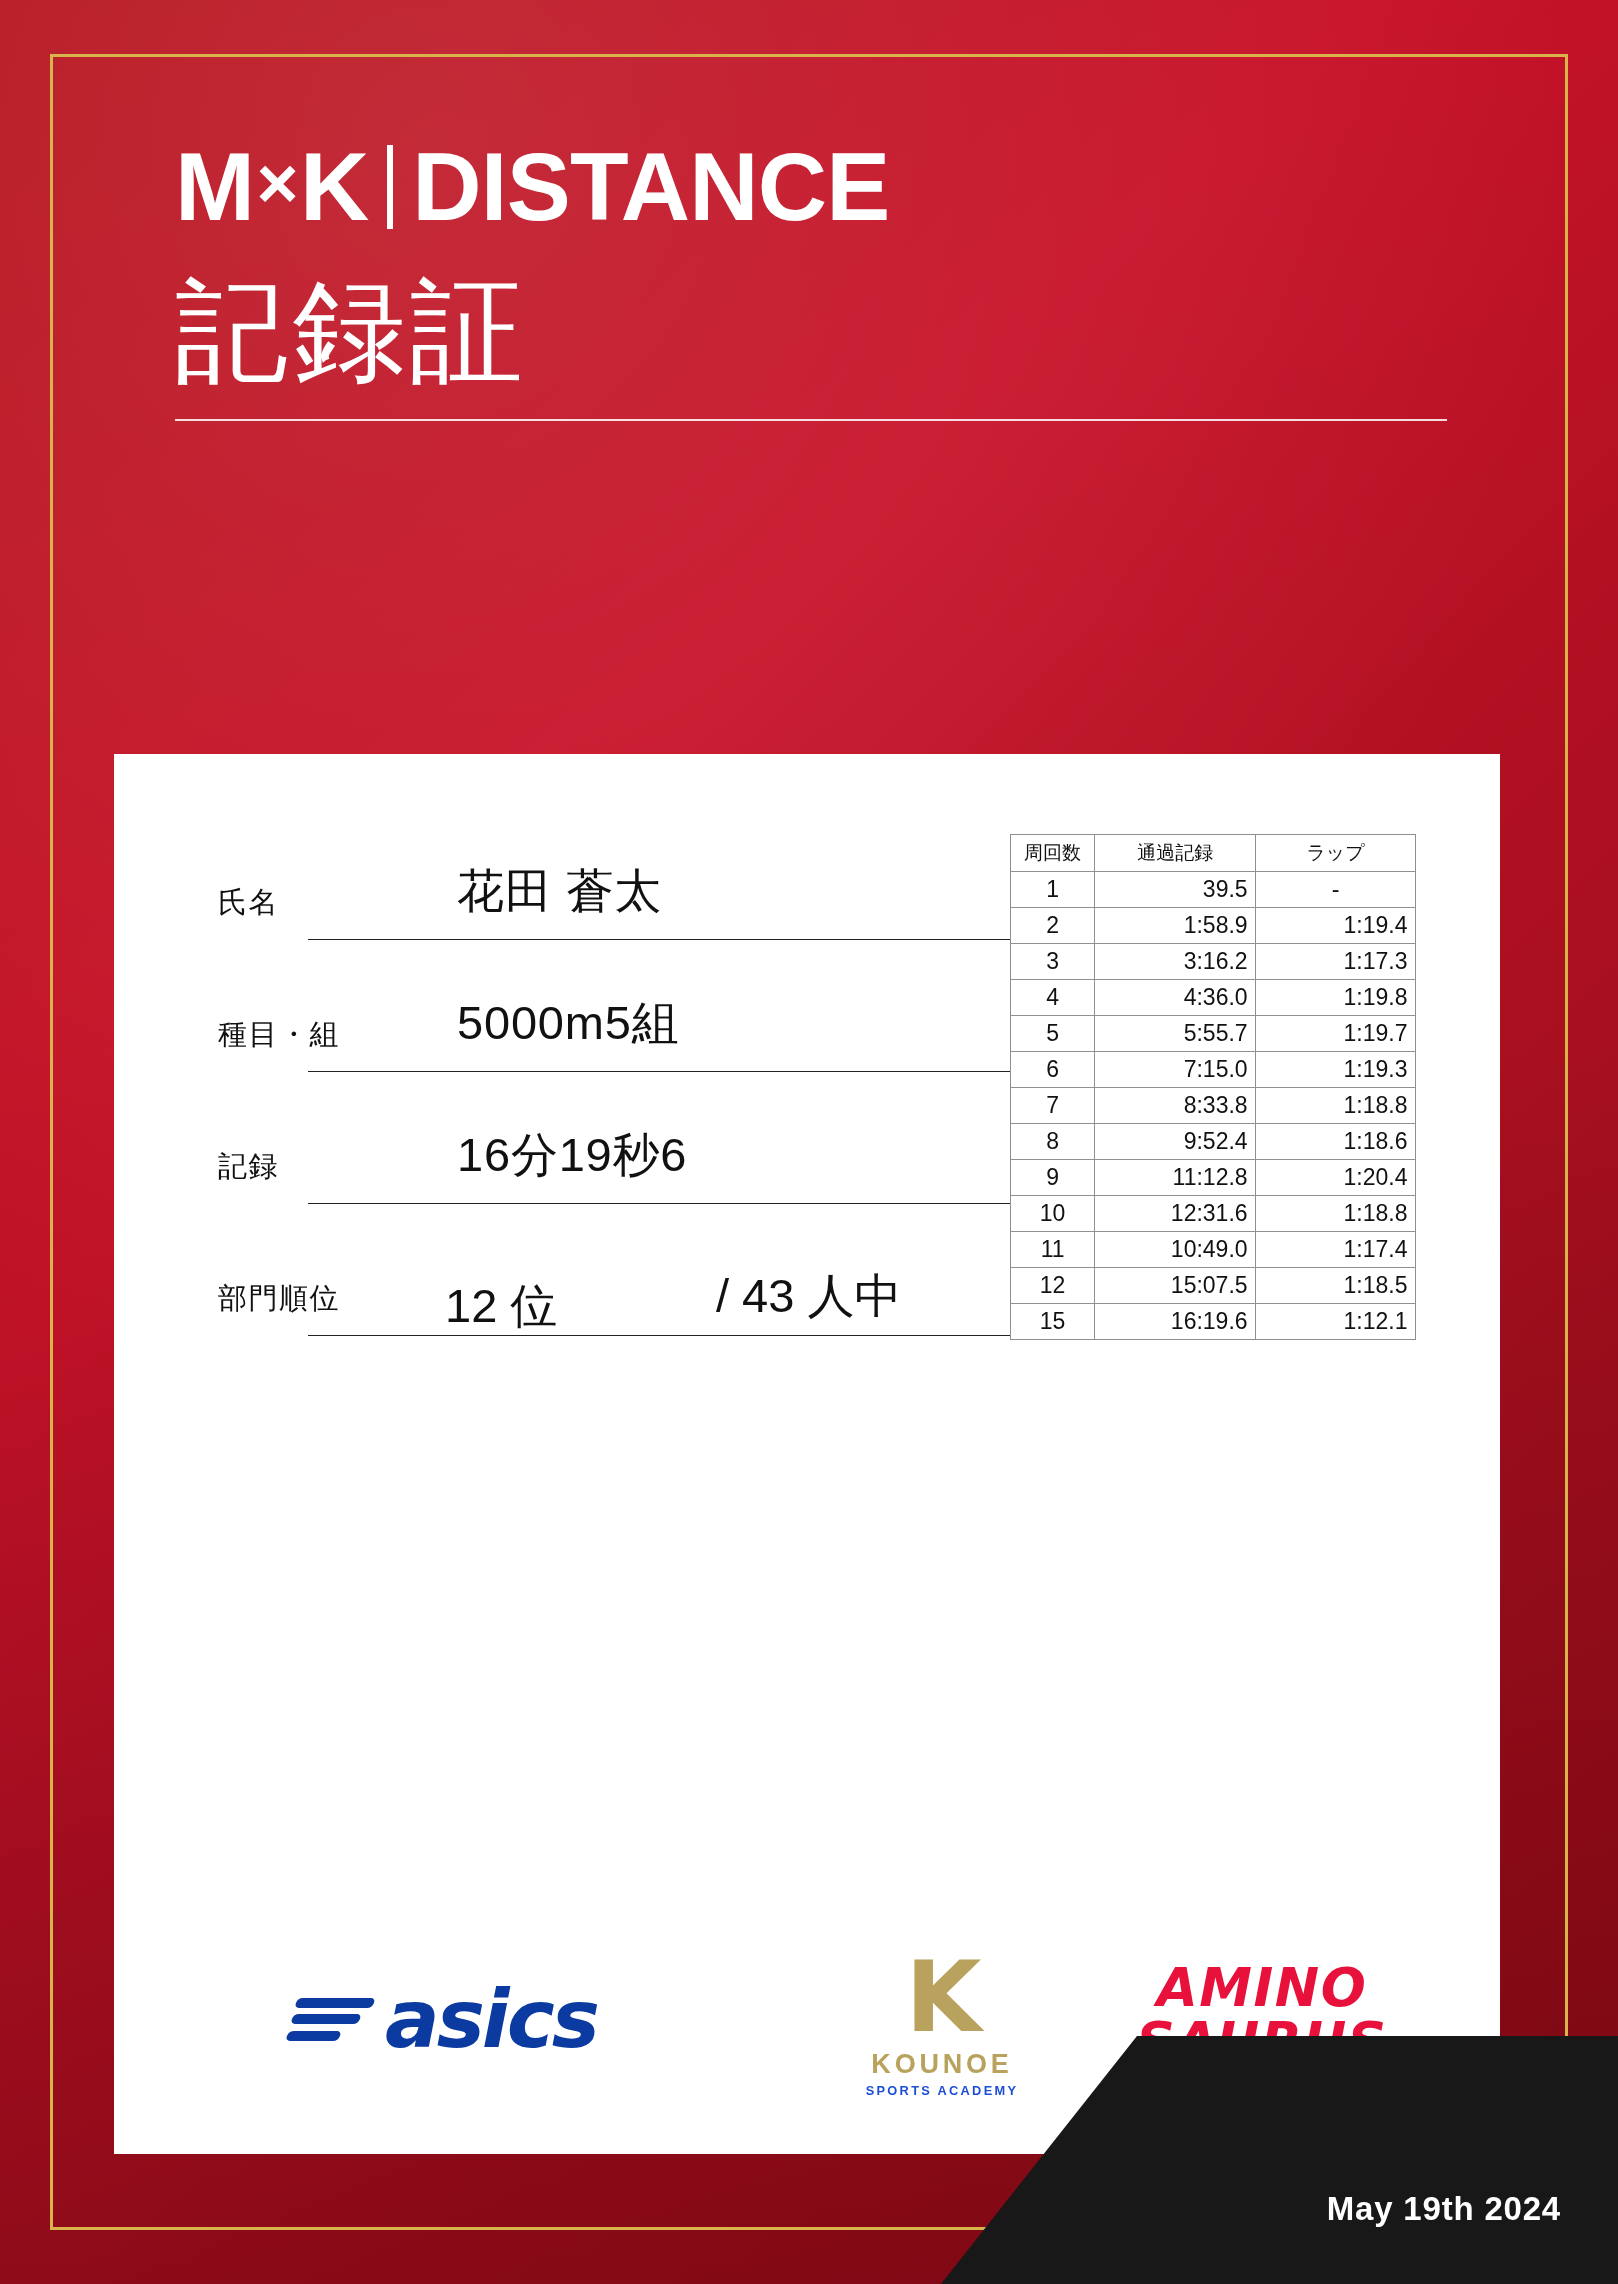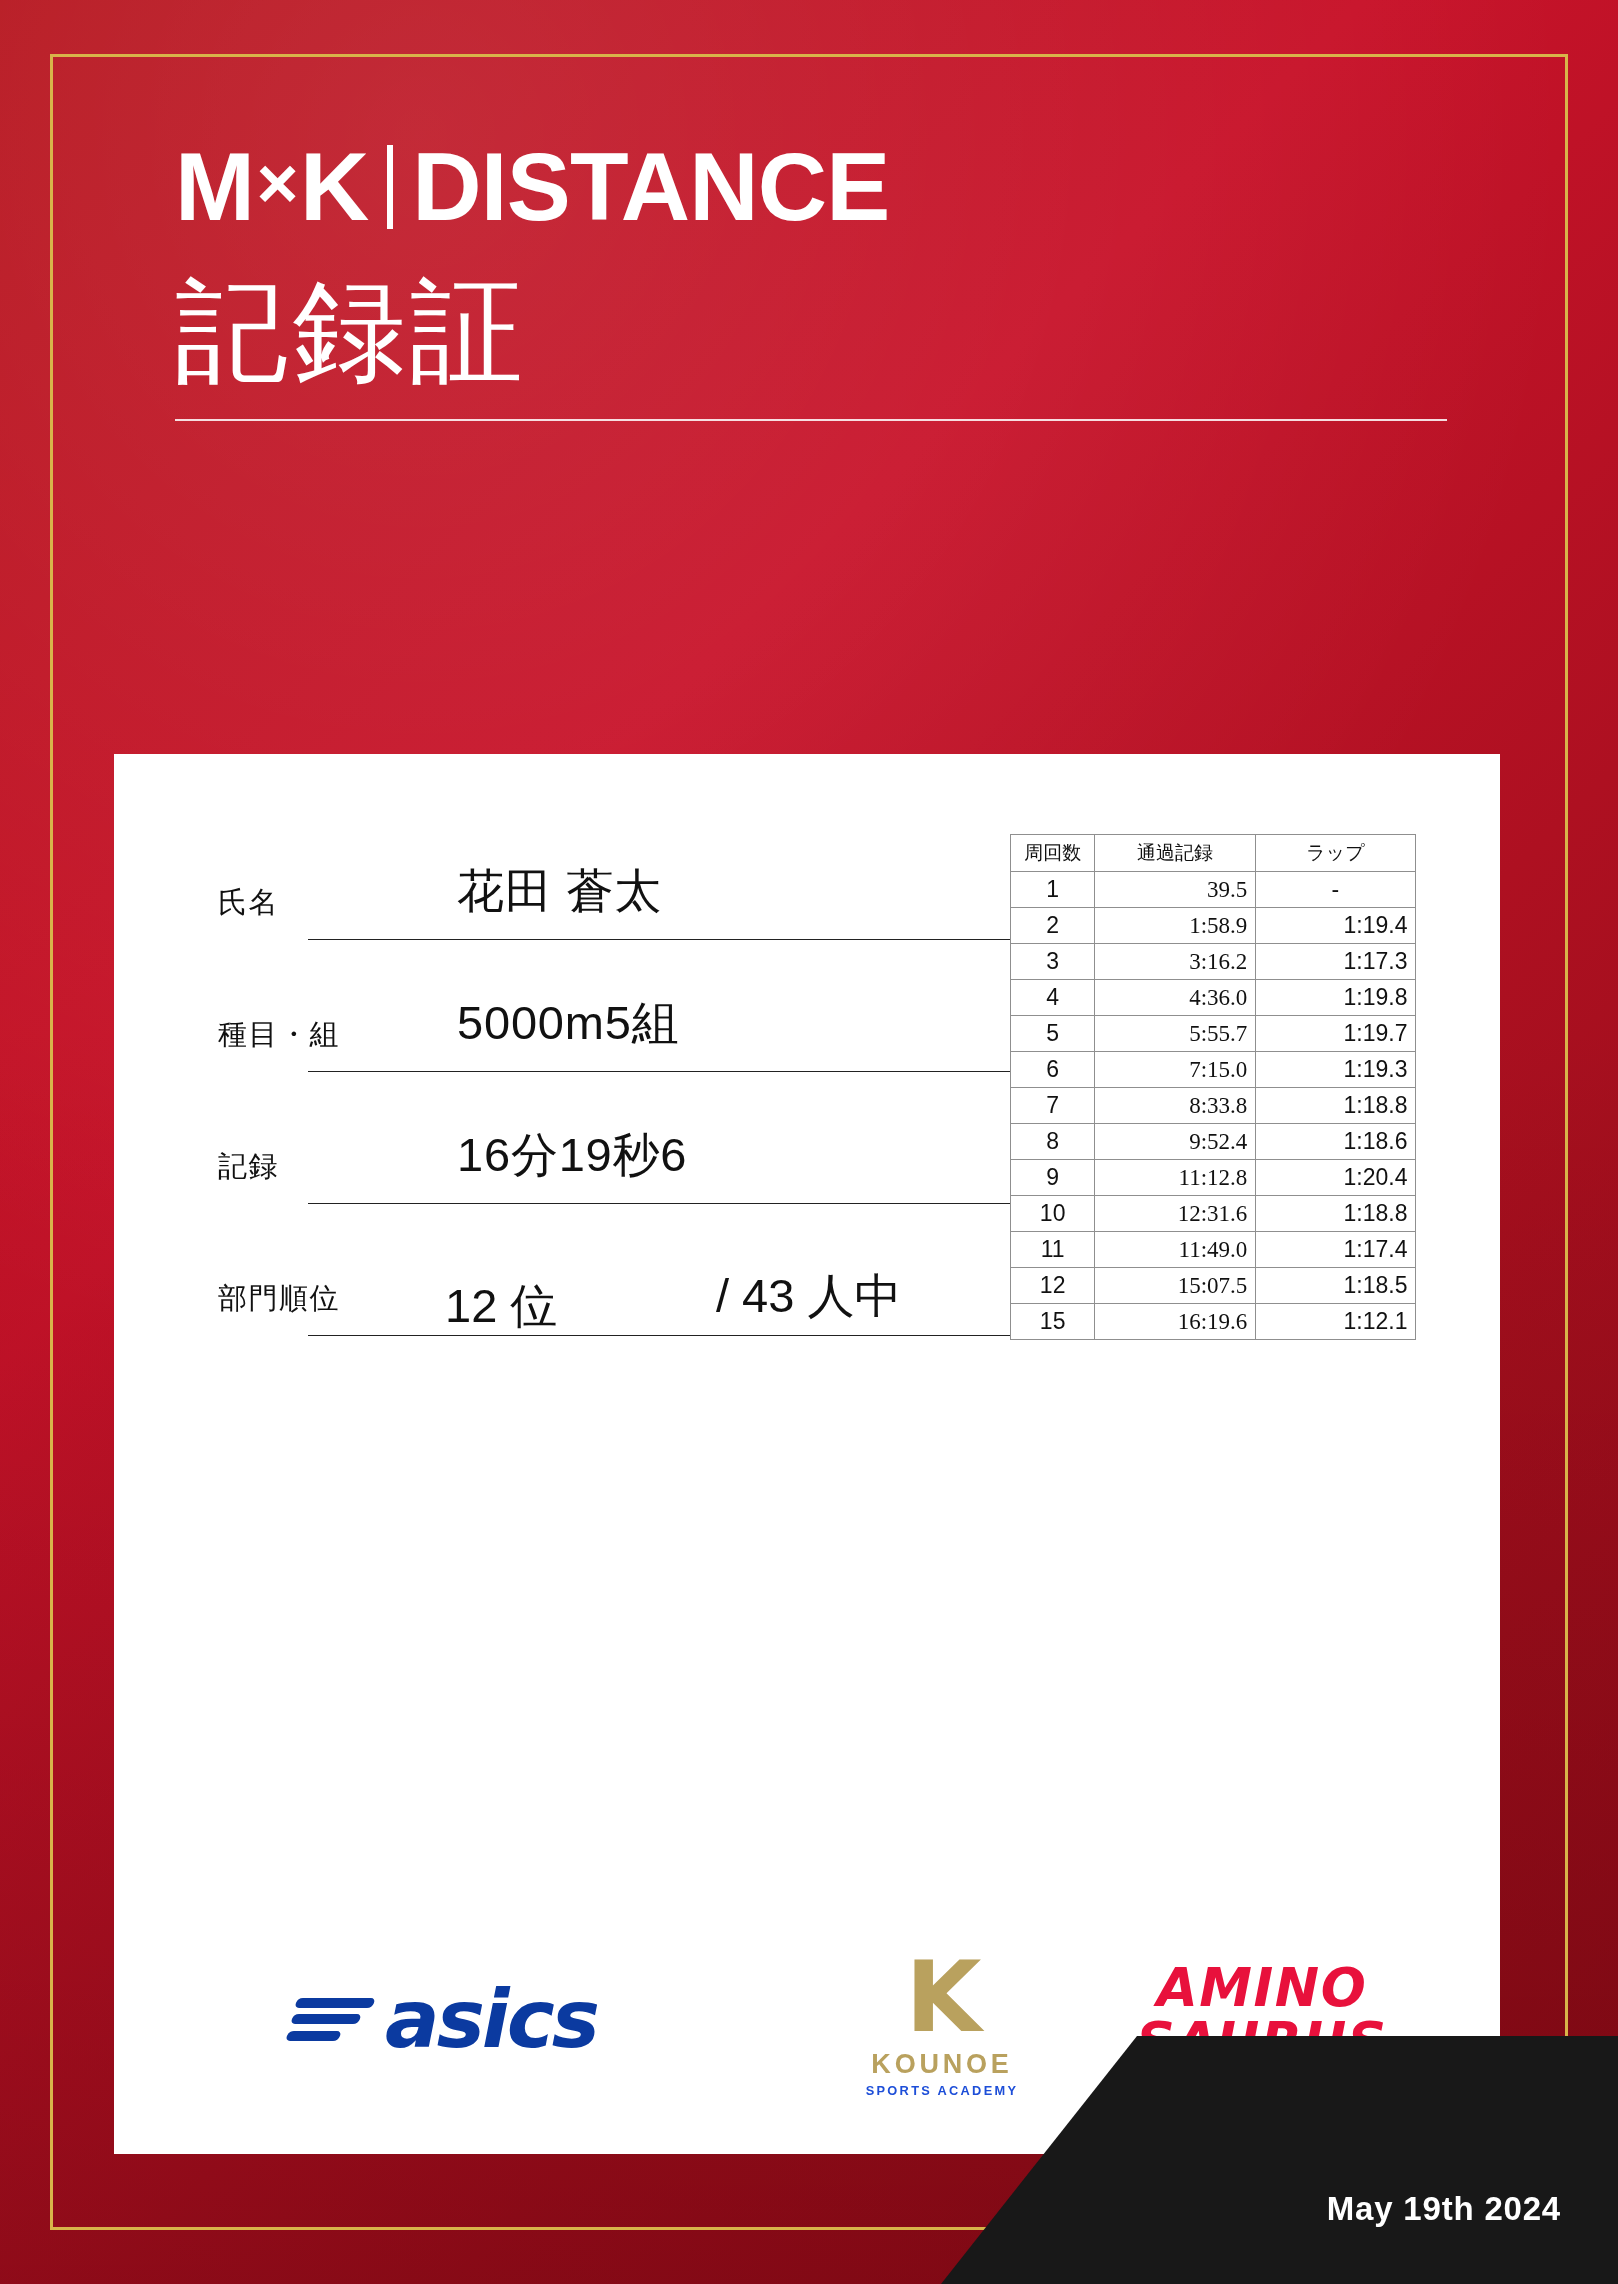--- a/index.html
+++ b/index.html
@@ -191,21 +191,21 @@
     color: #111;
     font-weight: 400;
     padding: 0 7.5px;
   }
   table.lap th {
     font-size: 19px;
     text-align: center;
     height: 36px;
   }
   table.lap td.c-lap { text-align: center; width: 72px;}
-  table.lap td.c-split { text-align: right; width: 151px; font-family: Liberation Serif, serif;}
+  table.lap td.c-split { text-align: right; width: 151px;}
   table.lap td.c-laptime { text-align: right; width: 151px;}
   table.lap td.dash { text-align: center; }
 
   
   .sponsors {
     position: absolute;
     left: 0;
     right: 0;
     bottom: 53px;
     height: 158px;
@@ -427,21 +427,21 @@
             <td class="c-split">11:12.8</td>
             <td class="c-laptime">1:20.4</td>
           </tr>
           <tr>
             <td class="c-lap">10</td>
             <td class="c-split">12:31.6</td>
             <td class="c-laptime">1:18.8</td>
           </tr>
           <tr>
             <td class="c-lap">11</td>
-            <td class="c-split">11:49.0</td>
+            <td class="c-split">10:49.0</td>
             <td class="c-laptime">1:17.4</td>
           </tr>
           <tr>
             <td class="c-lap">12</td>
             <td class="c-split">15:07.5</td>
             <td class="c-laptime">1:18.5</td>
           </tr>
           <tr>
             <td class="c-lap">15</td>
             <td class="c-split">16:19.6</td>

